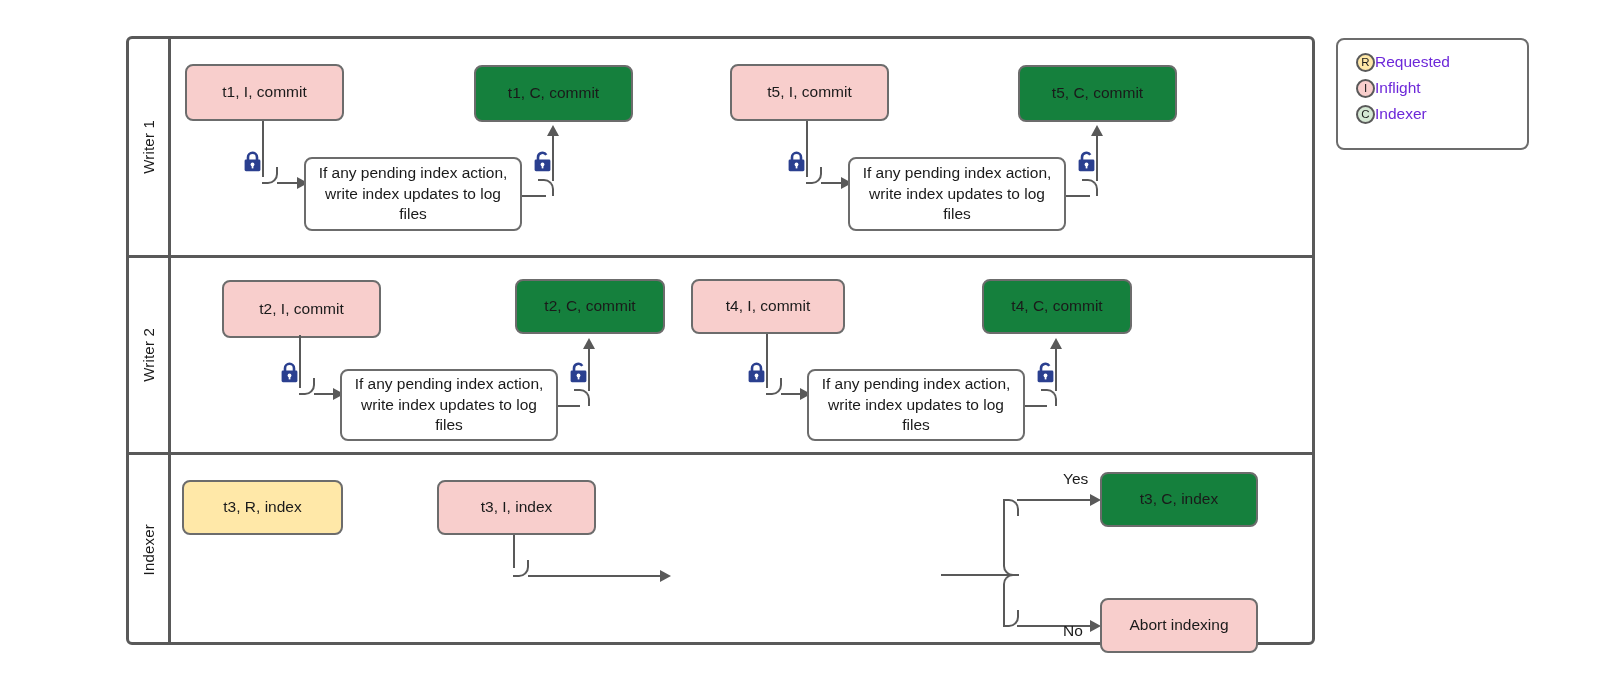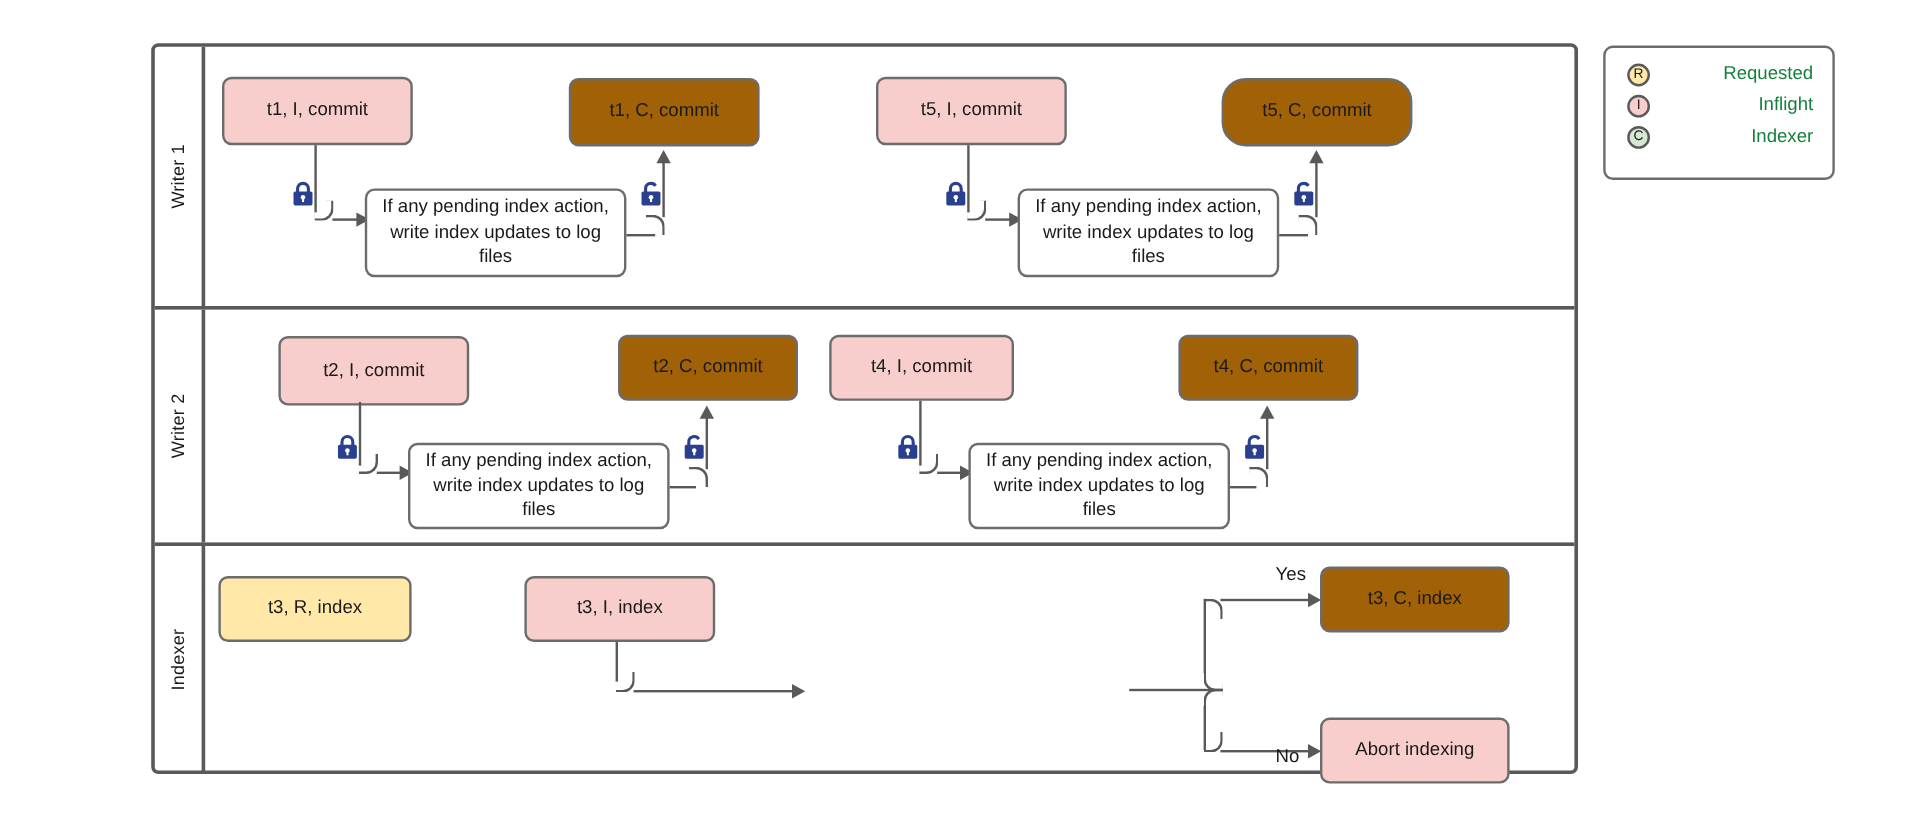--- a/index.html
+++ b/index.html
@@ -71,21 +71,21 @@
     display: flex;
     align-items: center;
     justify-content: center;
     text-align: center;
     font-size: 15.5px;
     color: #1a1a1a;
     line-height: 1.32;
     padding: 20px 6px;
   }
   .fill-pink   { background: #f8cecc; }
-  .fill-green  { background: #a16207; }
+  .fill-green  { background: #15803d; }
   .fill-yellow { background: #ffe8a8; }
   .fill-white  { background: #ffffff; }
 
   
   .ln {
     position: absolute;
     background: #595959;
   }
   .ln-v { width: 2px; }
   .ln-h { height: 2px; }
@@ -178,23 +178,23 @@
     box-sizing: border-box;
     font-size: 11.5px;
     display: flex;
     align-items: center;
     justify-content: center;
     color: #1a1a1a;
     flex: 0 0 auto;
   }
   .legend-text {
     flex: 1 1 auto;
-    text-align: right;
+    text-align: left;
     font-size: 15.5px;
-    color: #15803d;
+    color: #6d28d9;
     padding-right: 16px;
   }
 </style>
 </head>
 <body>
 
 <div id="canvas">
 
   <div class="pool">
 
@@ -265,29 +265,29 @@
 
       <div class="lock" style="left:947px; top:112px;">
         <svg viewBox="0 0 21 22">
             <path d="M6 9V6.3a4.5 4.5 0 0 1 8.3-2.4" fill="none" stroke="#2a3f8f" stroke-width="2.6"></path>
             <rect x="2.6" y="8.6" width="15.8" height="11.6" rx="1.4" fill="#2a3f8f"></rect>
             <circle cx="10.5" cy="13.4" r="1.9" fill="#fff"></circle>
             <rect x="9.7" y="13.8" width="1.7" height="3.6" fill="#fff"></rect>
           </svg>
       </div>
 
-      <div class="node fill-green" style="left:889px; top:26px; width:159px; height:57px;border-radius:20px;">t5, C, commit</div>
+      <div class="node fill-green" style="left:889px; top:26px; width:159px; height:57px;">t5, C, commit</div>
     </div>
 
     <div class="lane" style="top:219px; height:194px;">
       <div class="lane-header">
         <span>Writer 2</span>
       </div>
 
-      <div class="node fill-pink" style="left:103px; top:22px; width:159px; height:58px;">t2, I, commit</div>
+      <div class="node fill-pink" style="left:93px; top:22px; width:159px; height:58px;">t2, I, commit</div>
 
       <div class="ln ln-v" style="left:170px; top:77px; width:2px; height:53px;"></div>
       <div class="elbow elbow-br" style="left:170px; top:120px; width:16px; height:17px;"></div>
       <div class="ln ln-h" style="left:185px; top:135px; width:21px; height:2px;"></div>
       <div class="arrow-r" style="left:204px; top:129.5px;"></div>
 
       <div class="lock" style="left:150px; top:104px;">
         <svg viewBox="0 0 21 22">
             <path d="M6 9V6.3a4.5 4.5 0 0 1 9 0V9" fill="none" stroke="#2a3f8f" stroke-width="2.6"></path>
             <rect x="2.6" y="8.6" width="15.8" height="11.6" rx="1.4" fill="#2a3f8f"></rect>

